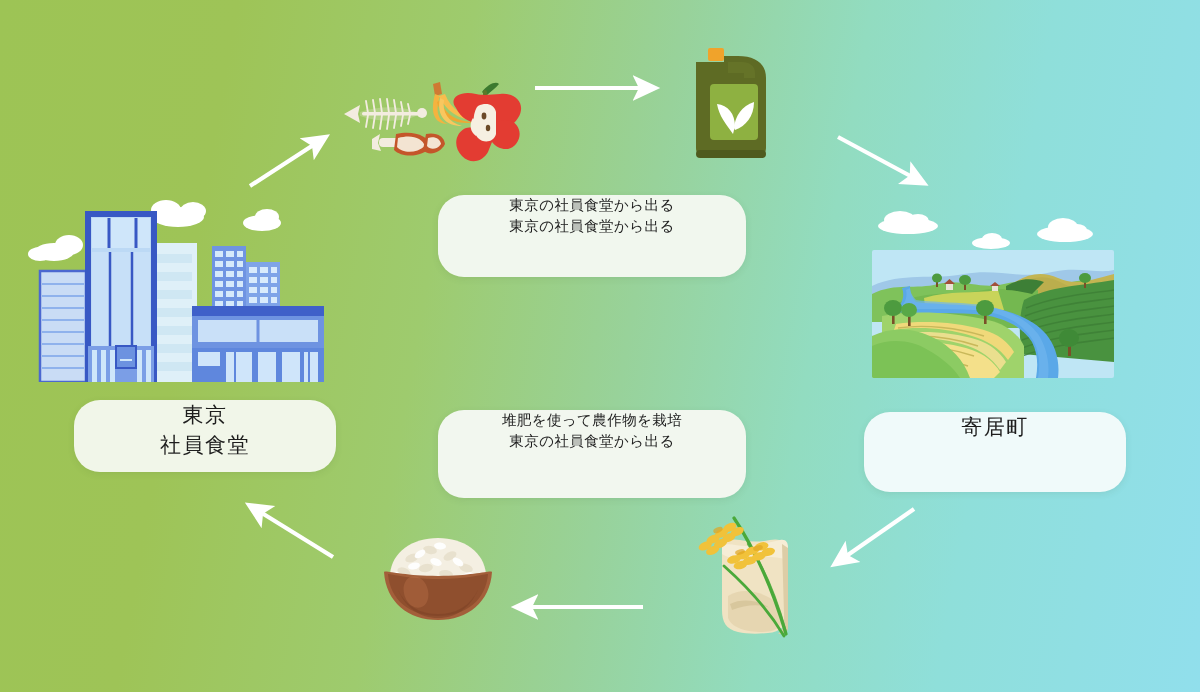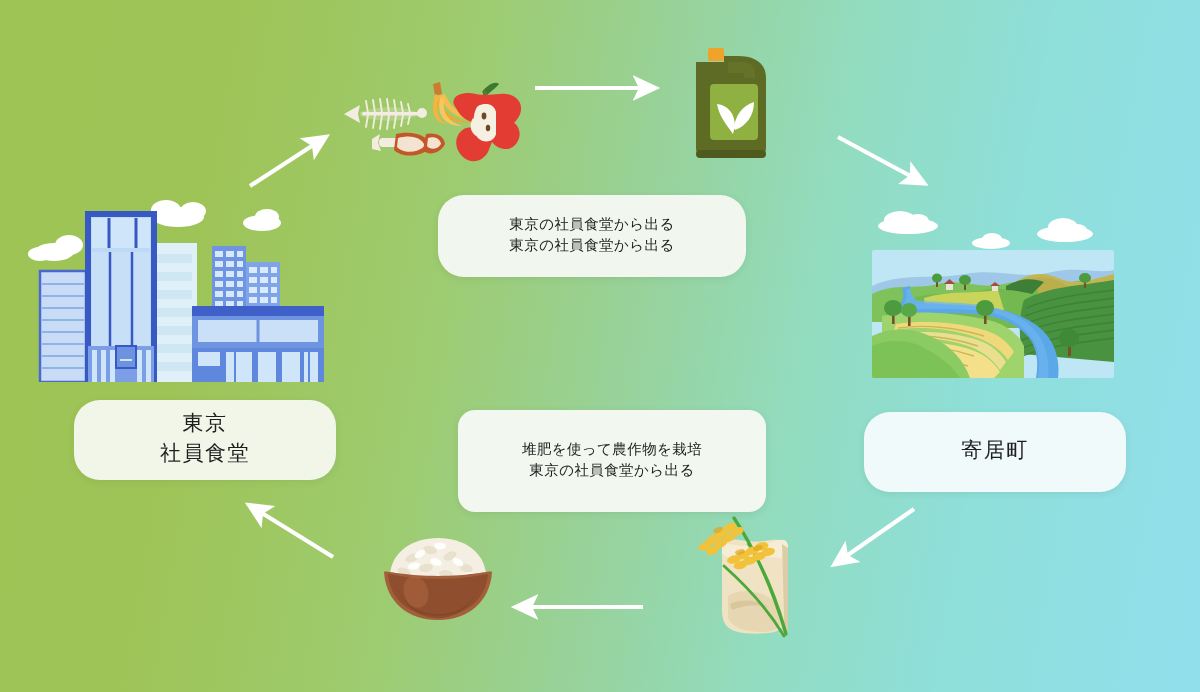--- a/index.html
+++ b/index.html
@@ -17,36 +17,35 @@
   .abs { position: absolute; }
 
   
   .pill {
     position: absolute;
     background: #f2f6ec;
     border-radius: 26px;
     display: flex;
     flex-direction: column;
     align-items: center;
-    justify-content: center;
+    justify-content: flex-start;
     box-shadow: 0 2px 7px rgba(60,90,50,0.10);
     text-align: center;
     color: #1e1e1e;
     line-height: 1.42;
     box-sizing: border-box;
-    font-family: Liberation Mono, monospace;
   }
   .pill-big { font-size: 21px; letter-spacing: 1.5px; font-weight: 400; }
   .pill-small { font-size: 14.5px; letter-spacing: 0.4px; }
   .pill span { display: block; white-space: nowrap; }
 
-  #pill-tokyo   { left: 74px;  top: 400px; width: 262px; height: 80px; background:#f1f6e9; }
+  #pill-tokyo   { left: 74px;  top: 400px; width: 262px; height: 72px; background:#f1f6e9; }
   #pill-farm    { left: 864px; top: 412px; width: 262px; height: 80px; background:#f0fafa; }
   #pill-note-top    { left: 438px; top: 195px; width: 308px; height: 82px; background:#f1f7ee; }
-  #pill-note-bottom { left: 458px; top: 410px; width: 308px; height: 102px; background:#f2f7ef;border-radius:17px; }
+  #pill-note-bottom { left: 438px; top: 410px; width: 308px; height: 88px; background:#f2f7ef; }
 
   
   #arrows { position:absolute; left:0; top:0; width:1200px; height:692px; pointer-events:none; }
 
   
   #city { left: 26px; top: 196px; width: 320px; height: 186px; }
   #city svg { display:block; }
 
   
   #farm { left: 872px; top: 250px; width: 242px; height: 128px; border-radius:2px; overflow:hidden; }

